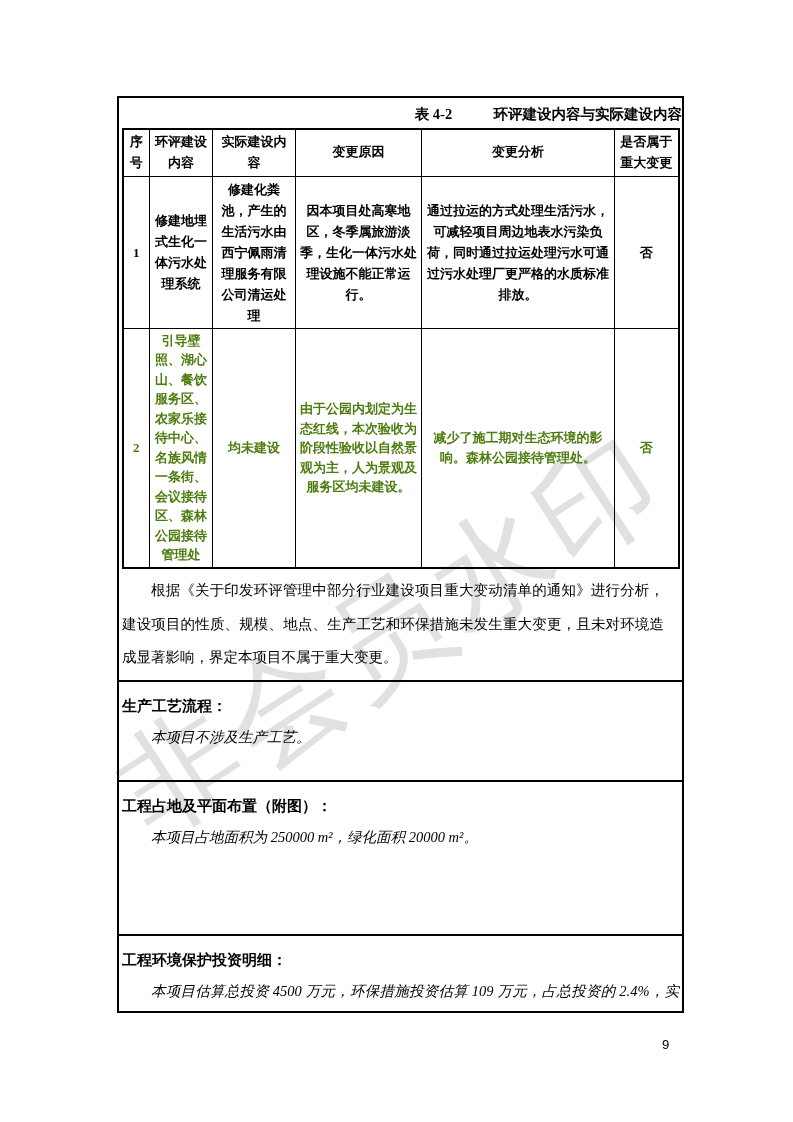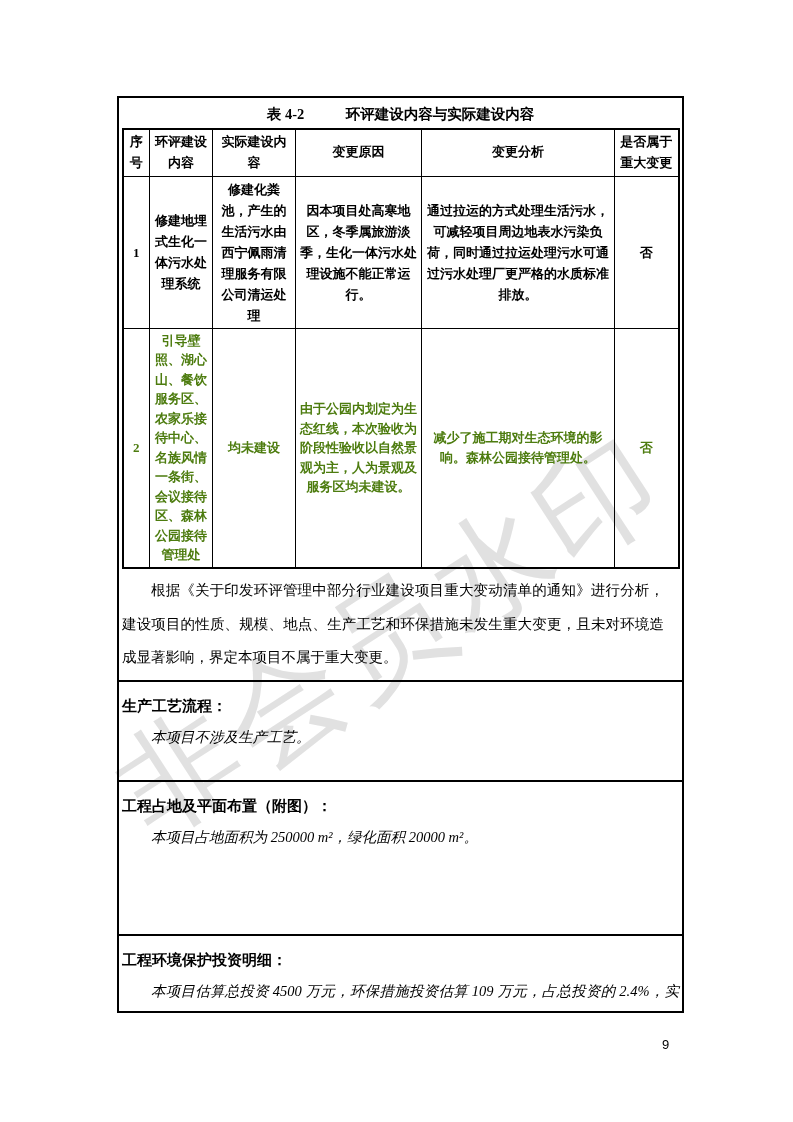--- a/index.html
+++ b/index.html
@@ -30,21 +30,21 @@
     position: absolute;
     left: 117px; top: 96px;
     width: 567px; height: 917px;
     border: 2px solid #000;
     z-index: 1;
     overflow: hidden;
   }
   .table-title {
     height: 30px;
     padding-top: 7px;
-    text-align: center;
+    text-align: right;
     font-weight: bold;
     font-size: 14.5px;
   }
   .table-title .gap { margin-left: 2.6em; }
   table.main-table {
     border-collapse: collapse;
     width: 556px;
     margin: 0 auto;
     table-layout: fixed;
     border: 2px solid #000;

